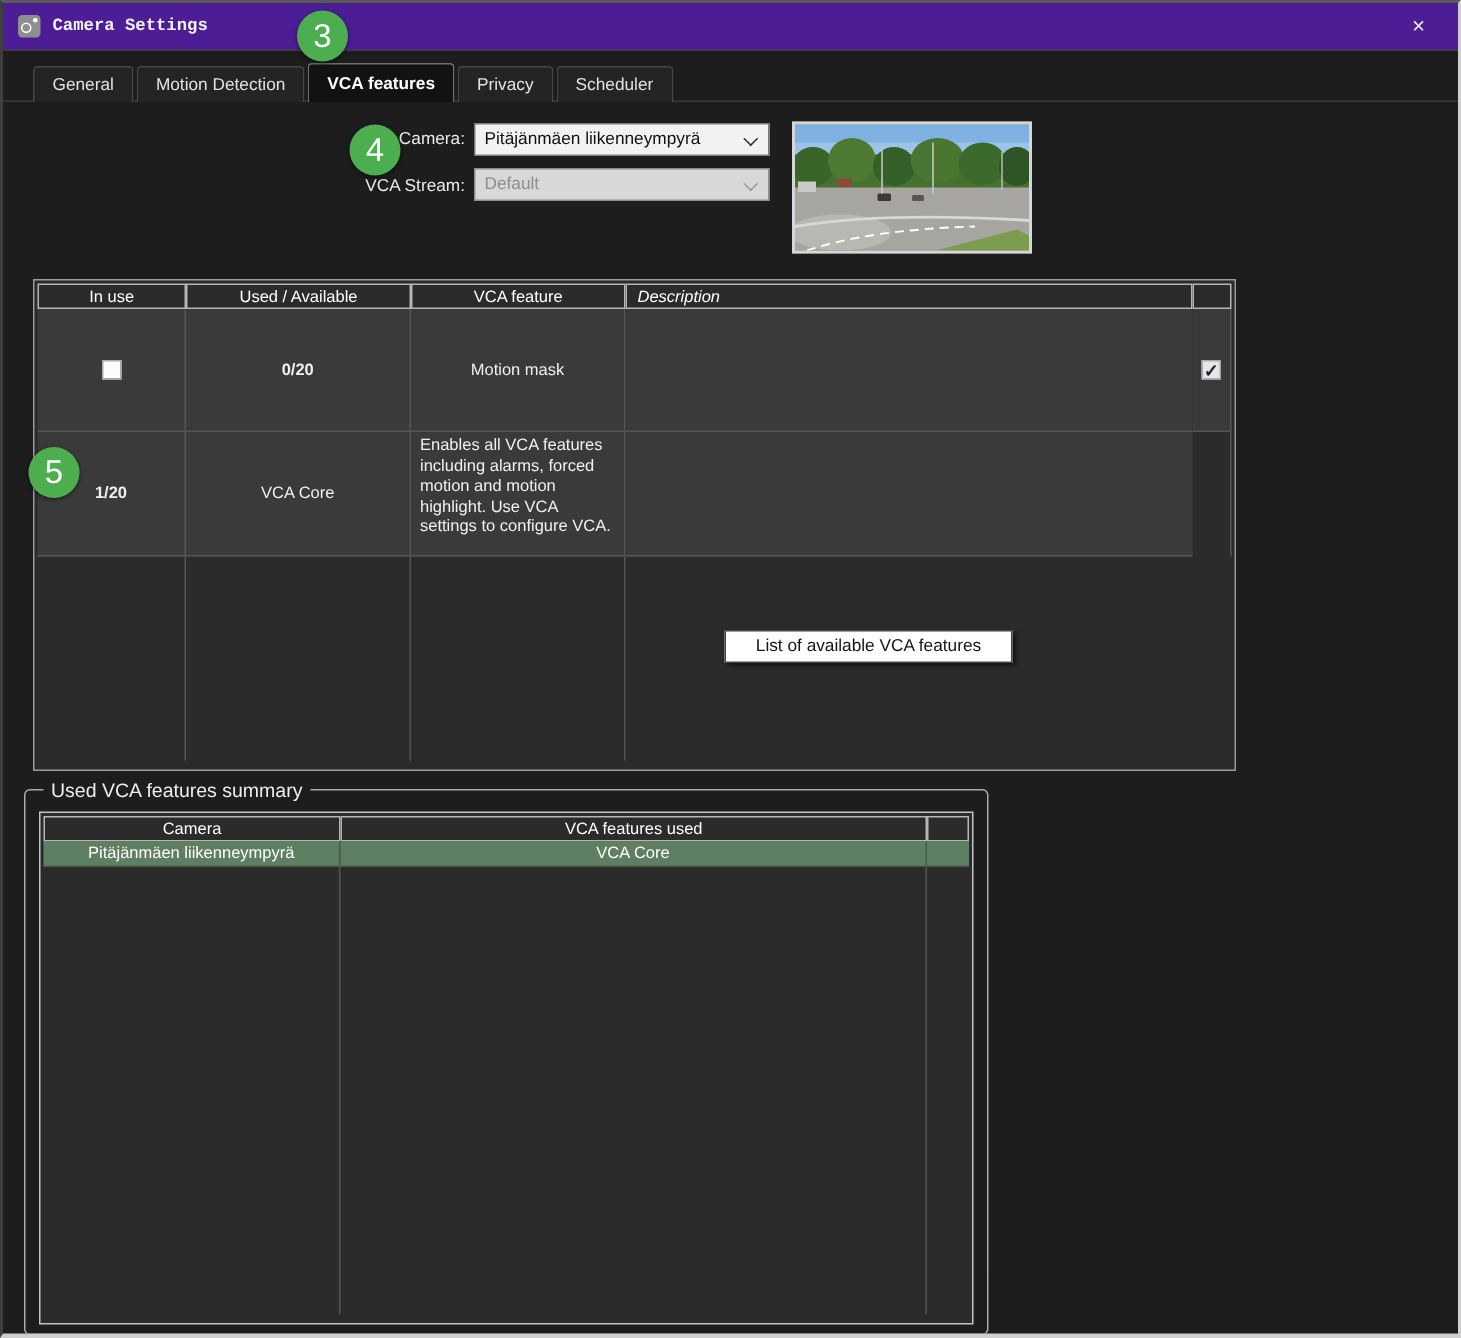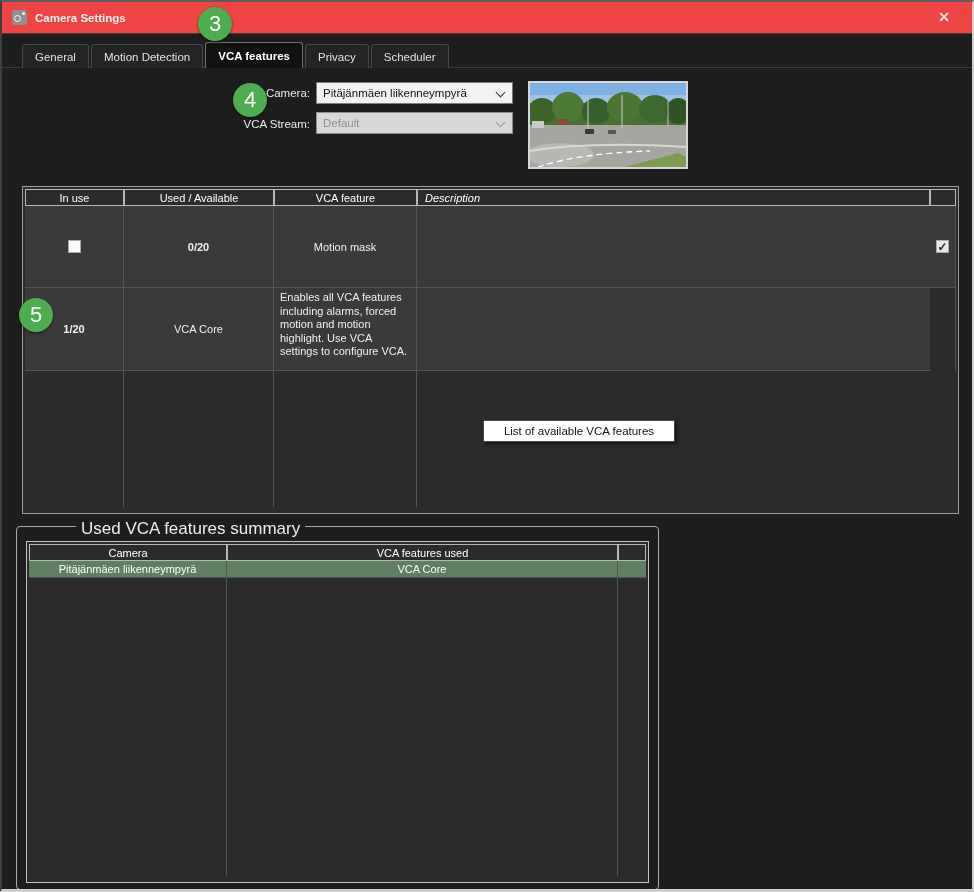--- a/index.html
+++ b/index.html
@@ -4,22 +4,22 @@
 <style>
   html,body{margin:0;padding:0;background:#0e0e0e;}
   *{box-sizing:border-box;}
   .dialog{
     position:relative;width:974px;height:892px;background:#1d1d1e;
     border-left:2px solid #3e3e3e;border-top:2px solid #5a5a5a;
     border-right:2px solid #cfcfcf;border-bottom:3px solid #cfcfcf;
     font-family:"Liberation Sans",sans-serif;overflow:hidden;
   }
   
-  .titlebar{position:absolute;left:0;top:0;right:0;height:32px;background:#ef4444;
-    border-bottom:1px solid #3e3e3e;display:flex;align-items:center;padding-left:10px;gap:8px;}
+  .titlebar{position:absolute;left:0;top:0;right:0;height:32px;background:#4c1d95;
+    border-bottom:1px solid #3e3e3e;display:flex;align-items:center;padding-left:10px;gap:8px;font-family:Liberation Mono, monospace;}
   .cam-icon{position:relative;width:15px;height:15px;background:#8f8f8f;border-radius:3px;flex:0 0 auto;}
   .ci-ring{position:absolute;left:2px;top:5px;width:7px;height:7px;border:1.6px solid #fff;border-radius:50%;}
   .ci-dot{position:absolute;right:2px;top:2px;width:3px;height:3px;background:#fff;border-radius:50%;}
   .win-title{color:#f2f2f2;font-weight:bold;font-size:11.5px;}
   .close-x{position:absolute;right:22px;top:7px;color:#e6e6e6;font-size:14px;font-weight:bold;cursor:default;}
   
   .tabs{position:absolute;left:20px;top:40px;height:26px;display:flex;gap:2px;align-items:flex-end;z-index:3;}
   .tab{height:24px;padding:0 12px;display:flex;align-items:center;background:#242425;
     border:1px solid #46464a;border-bottom:none;border-radius:3px 3px 0 0;color:#e2e2e2;font-size:11.5px;}
   .tab.active{height:26px;background:#121213;border-color:#707072;color:#fff;font-weight:bold;margin-top:36px;}
@@ -33,21 +33,21 @@
   .select{position:absolute;left:314px;width:197px;height:22px;border:1px solid #7b7b7b;background:#f2f2f2;
     display:flex;align-items:center;padding:0 22px 0 6px;font-size:11.5px;color:#111;
     white-space:nowrap;overflow:hidden;}
   .select .chev{position:absolute;right:8px;top:6px;width:7px;height:7px;
     border-right:1.7px solid #333;border-bottom:1.7px solid #333;transform:rotate(45deg);}
   .select.disabled{background:#d8d8d8;color:#8d8d8d;border-color:#8d8d8d;}
   .select.disabled .chev{border-color:#9c9c9c;}
   .thumb{position:absolute;left:526px;top:79px;width:160px;height:88px;border:2px solid #d6d6d6;background:#888;}
   .thumb svg{display:block;width:100%;height:100%;}
   
-  .ftable{position:absolute;left:20px;top:184px;width:937px;height:328px;border:1px solid #9b9b9b;
+  .ftable{position:absolute;left:20px;top:184px;width:802px;height:328px;border:1px solid #9b9b9b;
     background:#2b2b2c;padding:2px;}
   .fhead,.fbody{display:grid;grid-template-columns:99px 150px 143px 1fr 26px;}
   .fhead{height:17px;gap:0;}
   .hcell{border:1px solid #b6b6b6;background:#2b2b2c;color:#fff;font-size:11px;
     display:flex;align-items:center;justify-content:center;overflow:hidden;white-space:nowrap;}
   .hcell.left{justify-content:flex-start;padding-left:7px;font-style:italic;}
   .fbody{grid-template-rows:82px 83px 1fr;height:calc(100% - 21px);margin-top:0;}
   .bcell{border-right:1px solid #4e584e;background:#3a3a3b;border-bottom:1px solid #4e584e;
     display:flex;align-items:center;justify-content:center;color:#f0f0f0;font-size:11px;overflow:hidden;}
   .bcell.lastcol{border-right:none;}
@@ -57,21 +57,21 @@
   .usage{font-weight:bold;}
   .chk{width:13px;height:13px;background:#fbfbfb;border:1px solid #a9a9a9;display:flex;
     align-items:center;justify-content:center;}
   .chk.checked{background:#e7e7e7;color:#23233a;font-size:12px;font-weight:bold;line-height:1;}
   
   .tooltip{position:absolute;left:481px;top:418px;width:192px;height:22px;background:#fff;
     border:1px solid #454545;color:#141414;font-size:11.5px;display:flex;align-items:center;
     justify-content:center;box-shadow:2px 2px 3px rgba(0,0,0,.55);z-index:6;white-space:nowrap;}
   
   .group{position:absolute;left:14px;top:524px;width:643px;height:364px;border:1px solid #ababab;border-radius:4px;}
-  .legend{position:absolute;top:-8px;left:12px;background:#1d1d1e;padding:0 5px;color:#ededed;font-size:17px;margin-left:47px;}
+  .legend{position:absolute;top:-8px;left:12px;background:#1d1d1e;padding:0 5px;color:#ededed;font-size:13px;}
   .stable{position:absolute;left:9px;top:14px;right:9px;bottom:6px;border:1px solid #c2c2c2;
     background:#2b2b2c;padding:2px;}
   .shead,.sbody{display:grid;grid-template-columns:198px 1fr 28px;}
   .shead{height:17px;}
   .sbody{grid-template-rows:17px 1fr;height:calc(100% - 21px);}
   .scell{border-right:1px solid #4e584e;display:flex;align-items:center;justify-content:center;
     color:#fff;font-size:11px;overflow:hidden;white-space:nowrap;}
   .scell.lastcol{border-right:none;}
   .scell.green{background:#5e7f61;border-right:1px solid rgba(0,0,0,.25);border-bottom:1px solid #4e584e;}
   .scell.green.lastcol{border-right:none;}

